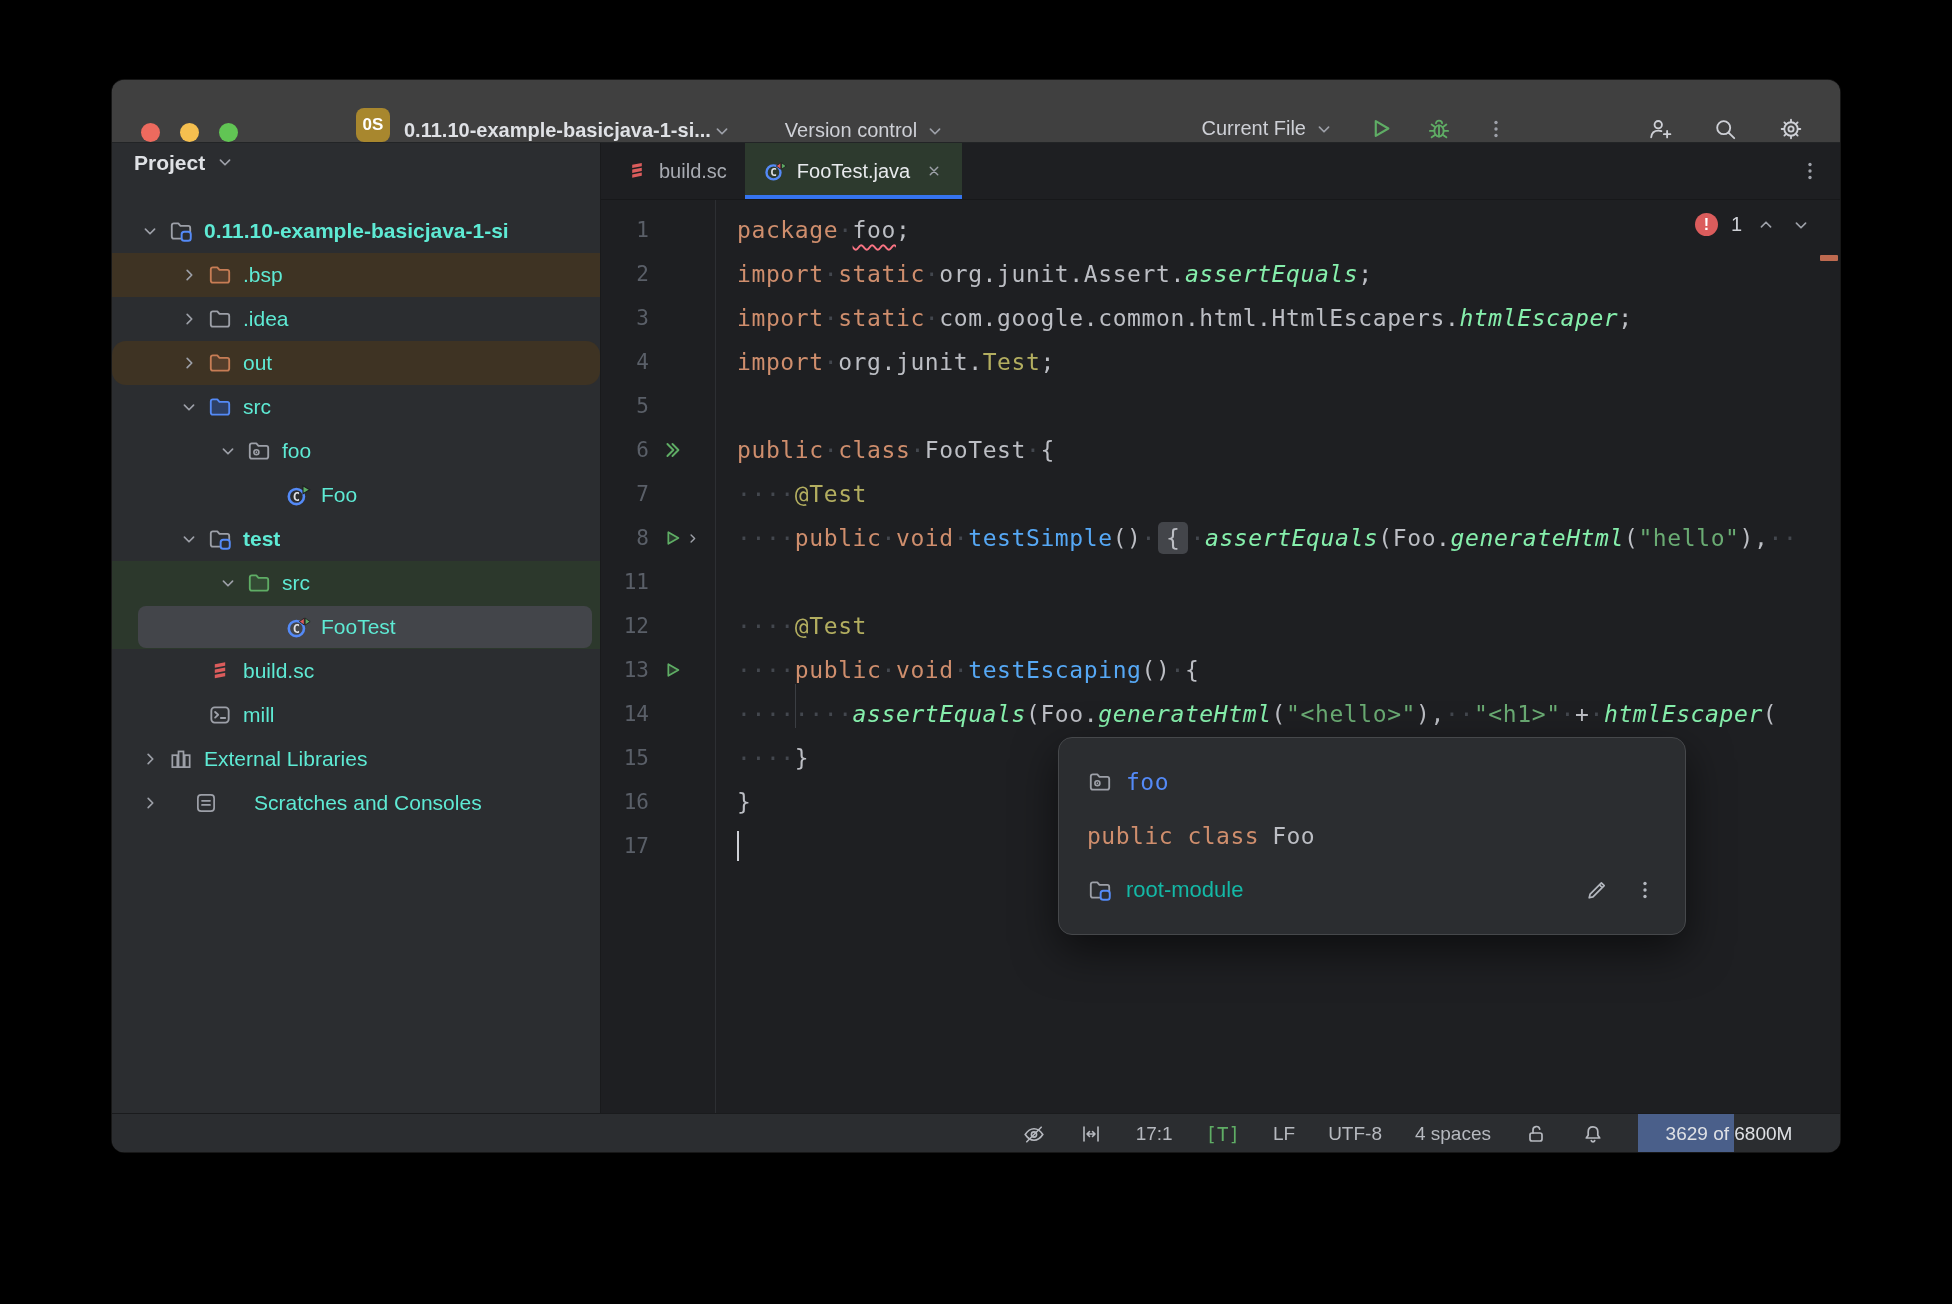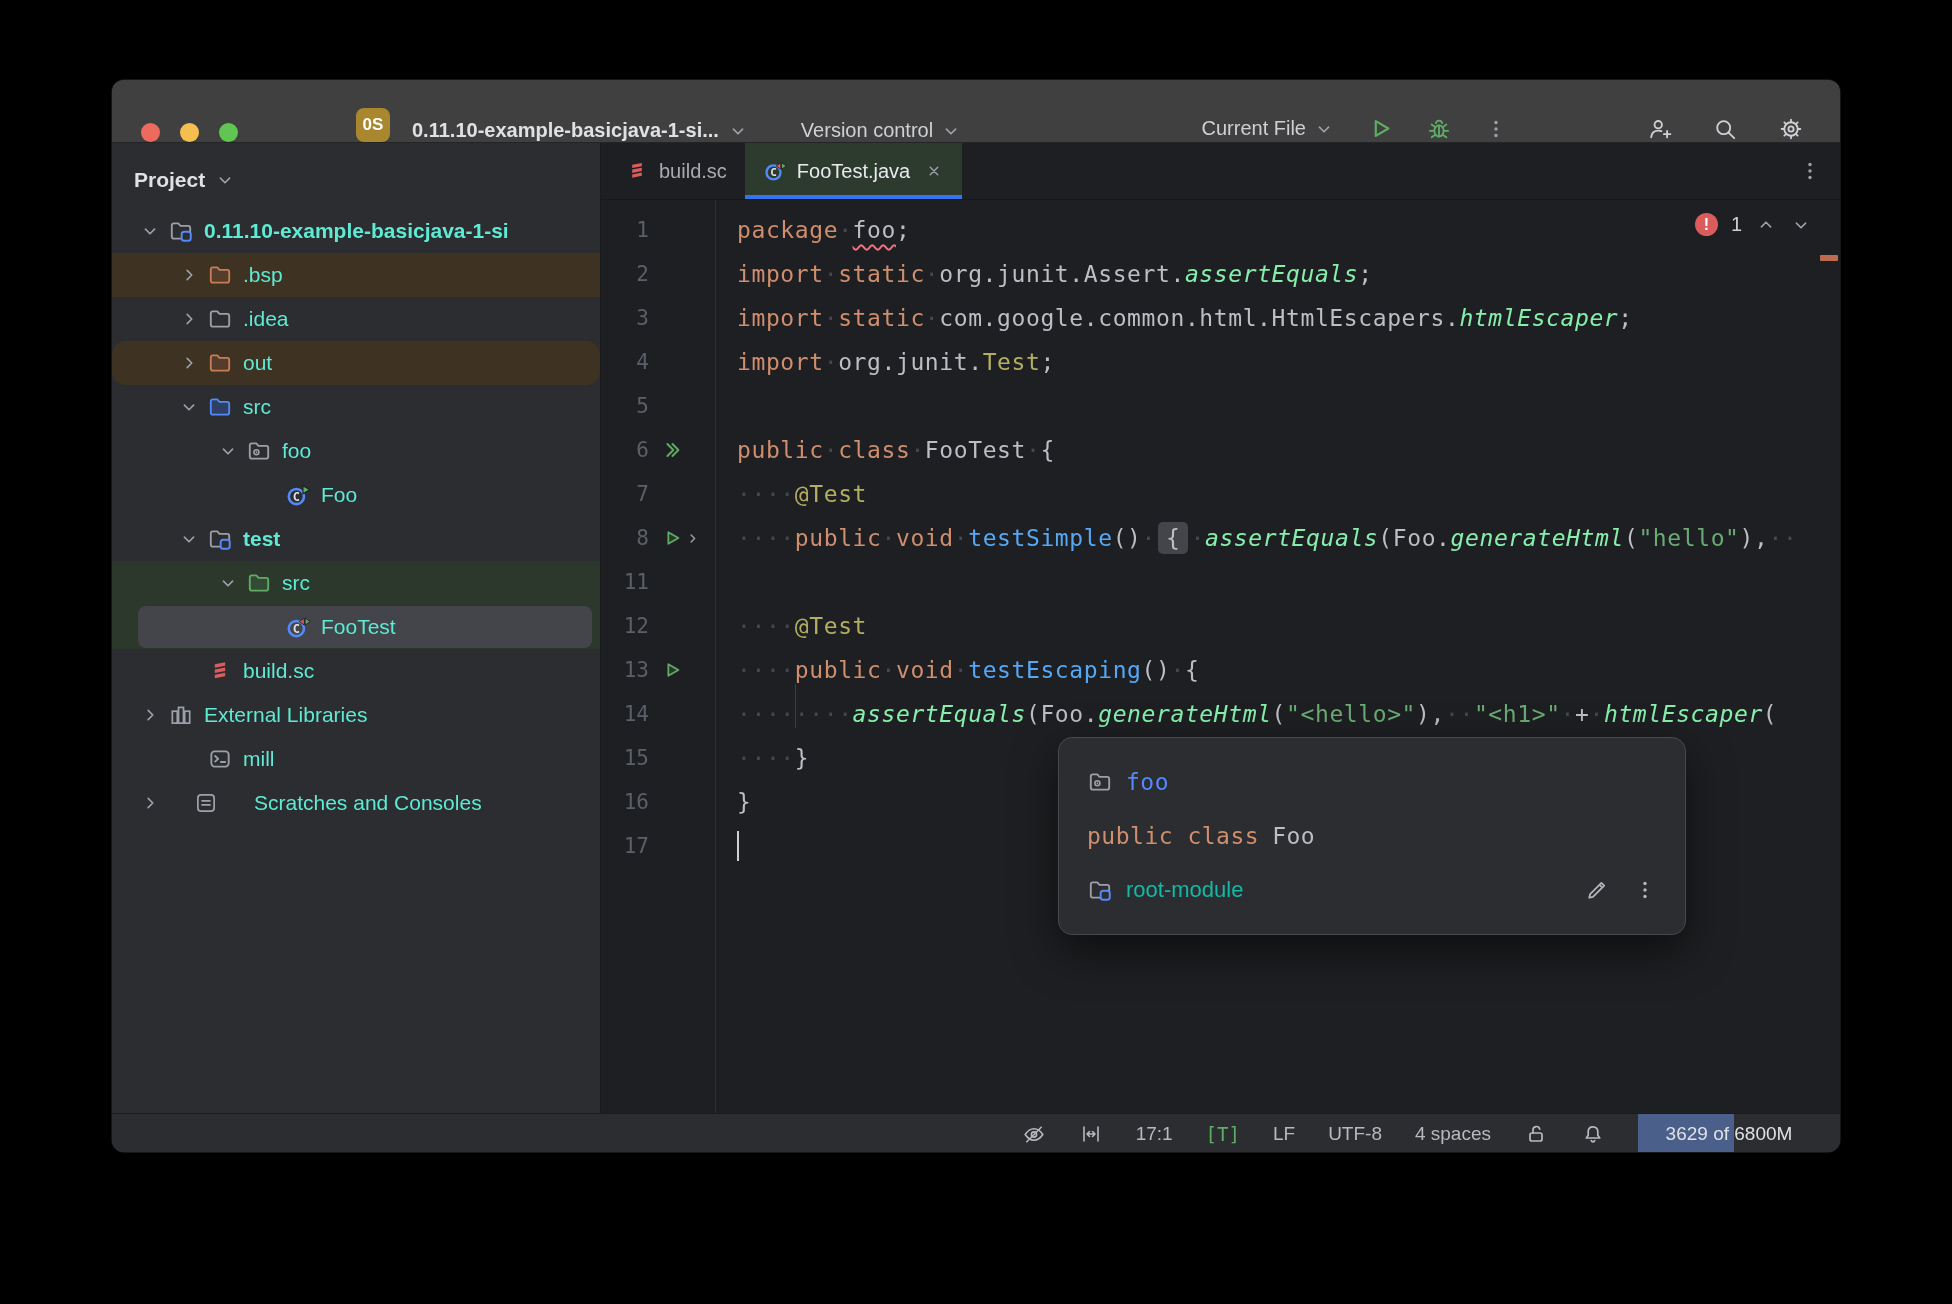--- a/index.html
+++ b/index.html
@@ -6,33 +6,33 @@
     font-family:"Liberation Sans",sans-serif;-webkit-font-smoothing:antialiased;}
   .window{position:absolute;left:112px;top:80px;width:1728px;height:1072px;background:#1e1f22;
     border-radius:12px;overflow:hidden;box-shadow:0 30px 90px rgba(0,0,0,.65);outline:1px solid rgba(255,255,255,.09);}
   
   .titlebar{height:62px;background:#404040;border-bottom:1px solid #222426;display:flex;align-items:flex-end;}
   .lights{display:flex;gap:20px;padding-left:29px;flex:none;}
   .light{width:19px;height:19px;border-radius:50%;}
   .l-red{background:#ED6A5E}.l-yellow{background:#F5BF4F}.l-green{background:#61C554}
   .proj-badge{width:34px;height:34px;border-radius:8px;background:#A8872E;color:#fff;display:flex;
     align-items:center;justify-content:center;font-weight:700;font-size:17px;margin-left:118px;flex:none;}
-  .tb-title{margin-left:22px;font-size:20px;font-weight:600;color:#dfe1e5;display:flex;align-items:center;gap:8px;}
+  .tb-title{margin-left:14px;font-size:20px;font-weight:600;color:#dfe1e5;display:flex;align-items:center;}
   .tb-item{color:#ced0d6;font-size:20px;display:flex;align-items:center;gap:7px;cursor:default;}
   .tb-vcs{margin-left:52px;}
   .chev-ic{color:#9da0a8;display:flex;}
   .tb-run-group{margin-left:auto;display:flex;align-items:center;gap:32px;}
   .tb-btn{display:flex;align-items:center;justify-content:center;color:#ced0d6;}
   .kebab-txt{color:#9da0a8;display:flex;}
   .tb-far{display:flex;align-items:center;gap:40px;margin-left:138px;margin-right:36px;}
   
   .main{display:flex;height:970px;}
   .panel{width:488px;flex:none;background:#2b2d30;border-right:1px solid #191a1c;padding-top:8px;
     overflow:hidden;}
-  .panel-header{height:58px;display:flex;align-items:center;padding-left:22px;gap:9px;color:#dfe1e5;
+  .panel-header{height:58px;display:flex;padding-left:22px;gap:9px;color:#dfe1e5;
     font-size:21px;font-weight:600;}
   .tree-row{height:44px;display:flex;align-items:center;white-space:nowrap;overflow:hidden;
     font-size:21px;color:#5eead4;position:relative;}
   .row-excluded{background:#3E3323;}
   .row-test{background:#2C382C;}
   .sel{position:absolute;left:26px;right:8px;top:1px;bottom:1px;background:#43454A;border-radius:8px;}
   .chev{width:28px;flex:none;display:flex;justify-content:center;color:#9da0a8;position:relative;}
   .tree-icn{width:26px;height:26px;flex:none;margin-left:4px;display:flex;align-items:center;position:relative;}
   .tree-label{margin-left:10px;position:relative;}
   .tree-label.bold{font-weight:700;}
@@ -325,48 +325,48 @@
           </div>
           <div class="tree-row" style="padding-left: 63px;">
             <span class="chev"></span>
             <span class="tree-icn">
               <svg viewBox="0 0 24 24" width="26" height="26">
                 <path d="M7.2 5.8l9.6-1.9v3.3L7.2 9.1z M7.2 10.6l9.6-1.9V12L7.2 13.9z M7.2 15.4l9.6-1.9v3.3l-9.6 1.9z" fill="#DB5C5C"></path>
               </svg>
             </span>
             <span class="tree-label">build.sc</span>
           </div>
+          <div class="tree-row" style="padding-left: 63px;">
+            <span class="chev"></span>
+            <span class="tree-icn">
+              <svg viewBox="0 0 24 24" width="26" height="26">
+                <g fill="none" stroke="#9DA0A8" stroke-width="1.7" stroke-linecap="round" stroke-linejoin="round">
+                  <rect x="4" y="5" width="16" height="14" rx="3"></rect>
+                  <path d="M7.5 9.2l2.8 2.6-2.8 2.6M12.8 14.8h4"></path>
+                </g>
+              </svg>
+            </span>
+            <span class="tree-label">mill</span>
+          </div>
           <div class="tree-row" style="padding-left: 24px;">
             <span class="chev">
               <svg viewBox="0 0 24 24" width="22" height="22">
                 <path d="M10 7l5 5-5 5" fill="none" stroke="currentColor" stroke-width="1.8" stroke-linecap="round" stroke-linejoin="round"></path>
               </svg>
             </span>
             <span class="tree-icn">
               <svg viewBox="0 0 24 24" width="26" height="26">
                 <g fill="none" stroke="#9DA0A8" stroke-width="1.6">
                   <rect x="4" y="8.5" width="4.6" height="11"></rect>
                   <rect x="9.7" y="5" width="4.6" height="14.5"></rect>
                   <rect x="15.4" y="8.5" width="4.6" height="11"></rect>
                 </g>
               </svg>
             </span>
             <span class="tree-label">External Libraries</span>
-          </div>
-          <div class="tree-row" style="padding-left: 63px;">
-            <span class="chev"></span>
-            <span class="tree-icn">
-              <svg viewBox="0 0 24 24" width="26" height="26">
-                <g fill="none" stroke="#9DA0A8" stroke-width="1.7" stroke-linecap="round" stroke-linejoin="round">
-                  <rect x="4" y="5" width="16" height="14" rx="3"></rect>
-                  <path d="M7.5 9.2l2.8 2.6-2.8 2.6M12.8 14.8h4"></path>
-                </g>
-              </svg>
-            </span>
-            <span class="tree-label">mill</span>
           </div>
           <div class="tree-row" style="padding-left: 24px; gap: 25px;">
             <span class="chev">
               <svg viewBox="0 0 24 24" width="22" height="22">
                 <path d="M10 7l5 5-5 5" fill="none" stroke="currentColor" stroke-width="1.8" stroke-linecap="round" stroke-linejoin="round"></path>
               </svg>
             </span>
             <span class="tree-icn">
               <svg viewBox="0 0 24 24" width="26" height="26">
                 <g fill="none" stroke="#9DA0A8" stroke-width="1.6" stroke-linecap="round">

